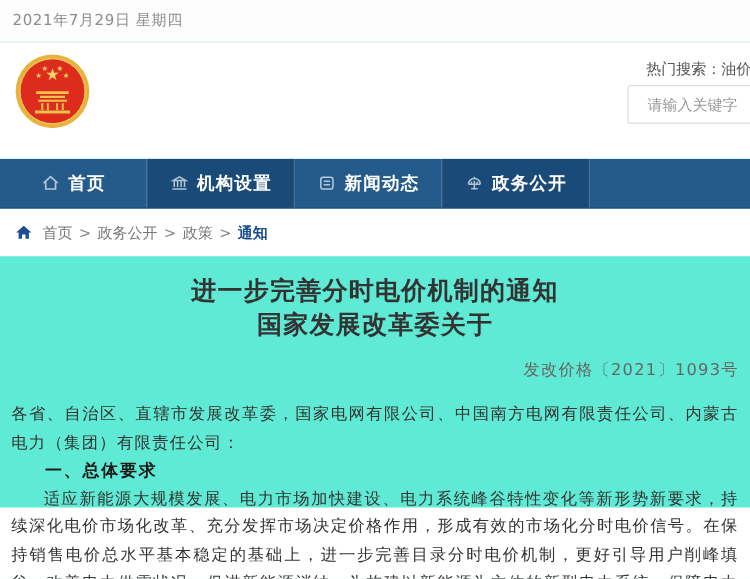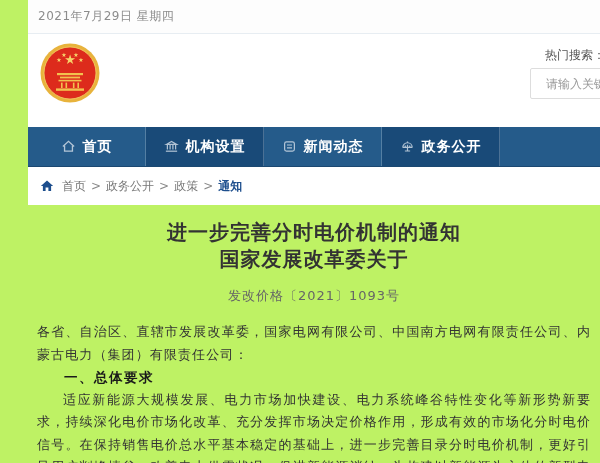--- a/index.html
+++ b/index.html
@@ -1,18 +1,18 @@
 <!DOCTYPE html>
 <html><head>
 <meta charset="utf-8">
 <style>
   * { margin:0; padding:0; box-sizing:border-box; }
   html,body { width:600px; height:463px; overflow:hidden; background:#fff;
               font-family:"DejaVu Sans","Liberation Sans",sans-serif; }
-  .page { width:600px; height:463px; background:#bef264; position:relative;padding-left:28px; }
+  .page { width:600px; height:406px; background:#5eead4; position:relative; }
 
   
   .topbar { height:34px; background:#fdfdfd; border-bottom:1px solid #e7edf2;
             display:flex; align-items:center; padding-left:10px; }
   .topbar .date { font-size:12px; color:#8c8c8c; letter-spacing:.5px; }
 
   
   .header { height:93px; background:#fff; position:relative; }
   .brand { position:absolute; left:12px; top:9px; display:flex; align-items:center;
            text-decoration:none; cursor:pointer; }
@@ -47,21 +47,21 @@
   .crumb-home-icon { width:14px; height:14px; margin-right:8px; display:block; }
   .breadcrumb a { color:#777; text-decoration:none; cursor:pointer; }
   .breadcrumb .sep { margin:0 5px; color:#888; }
   .breadcrumb .current { color:#1d4e8d; font-weight:bold; }
 
   
   .article { padding:14px 9px 0 9px; }
   .art-title { text-align:center; font-size:20px; font-weight:bold; color:#333;
                line-height:27px; letter-spacing:1px; }
   .art-title span { display:block; }
-  .docnum { text-align:center; font-size:13px; color:#666; margin-top:14px; letter-spacing:1px; }
+  .docnum { text-align:right; font-size:13px; color:#666; margin-top:14px; letter-spacing:1px; }
   .body-text { margin-top:16px; font-family:"DejaVu Serif","Liberation Serif",serif;
                font-size:13px; color:#333; line-height:22.5px; letter-spacing:1.1px;
                text-align:justify; }
   .body-text p { margin:0; text-indent:2em; }
   .body-text p.noindent { text-indent:0; }
   .body-text p.sect { font-family:"DejaVu Sans","Liberation Sans",sans-serif;
                       font-weight:bold; color:#1a1a1a; font-size:13.5px; letter-spacing:1.5px; }
 </style>
 </head>
 <body>

